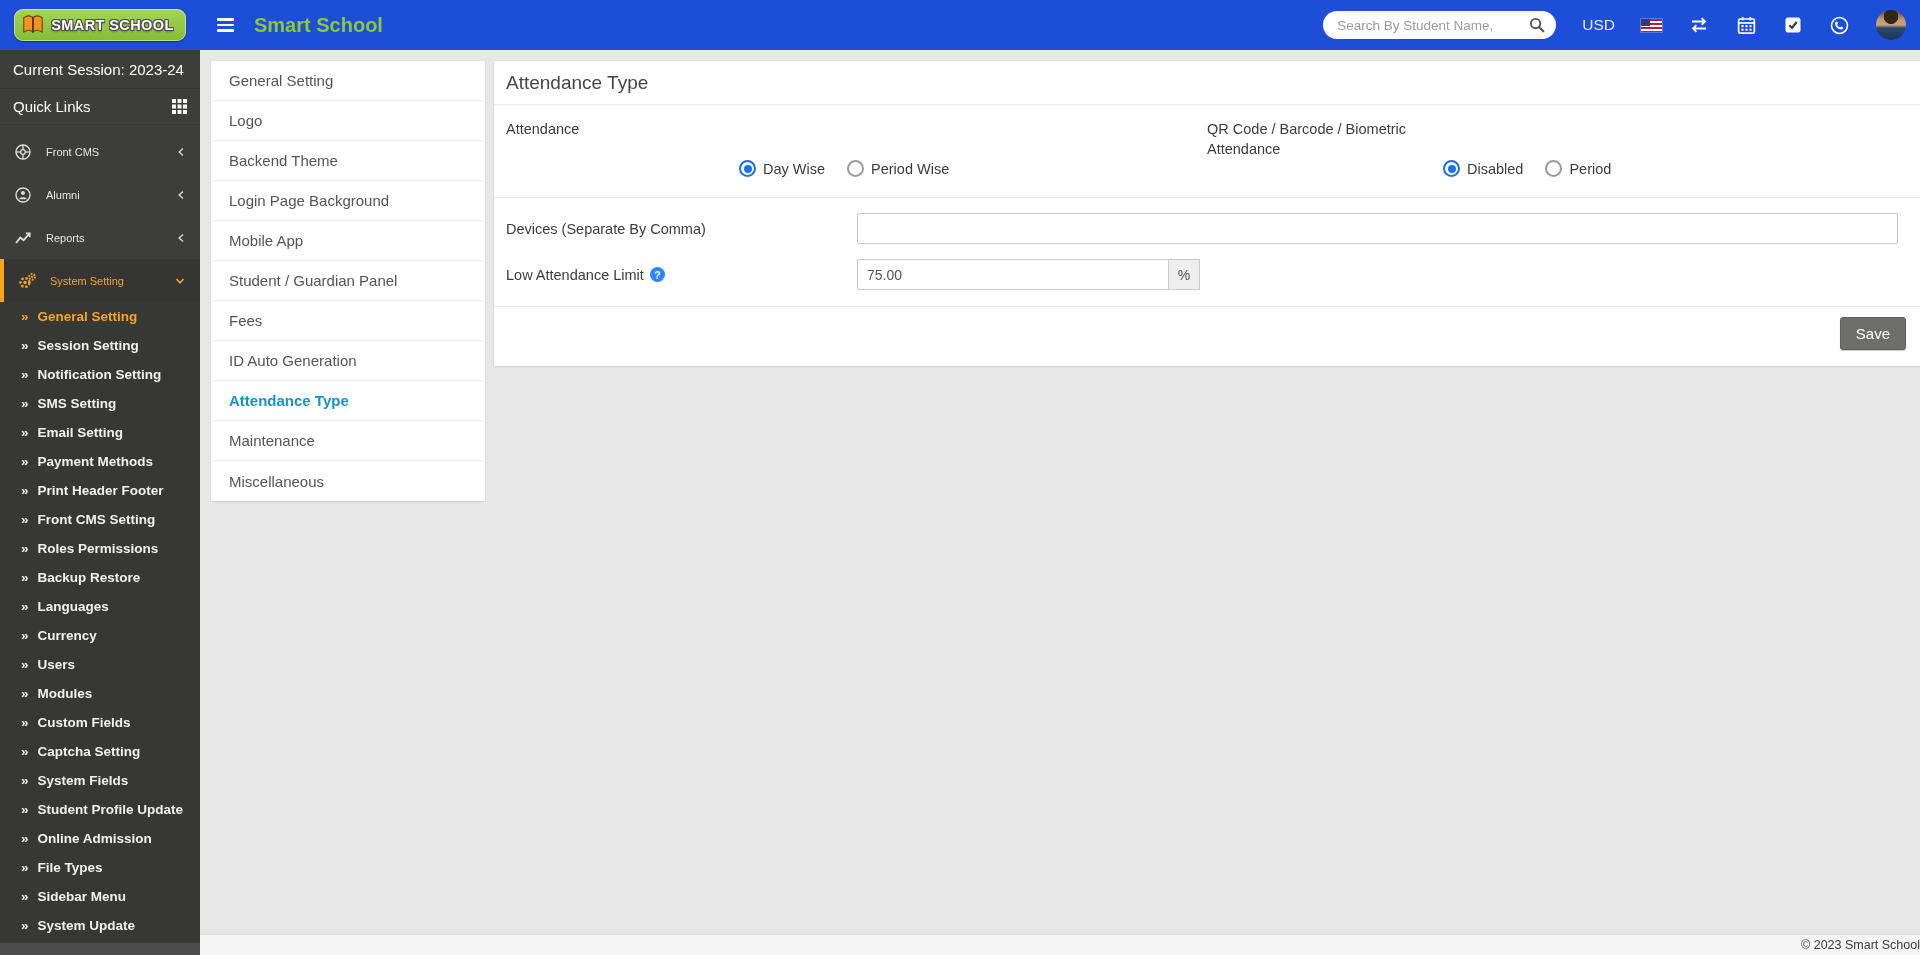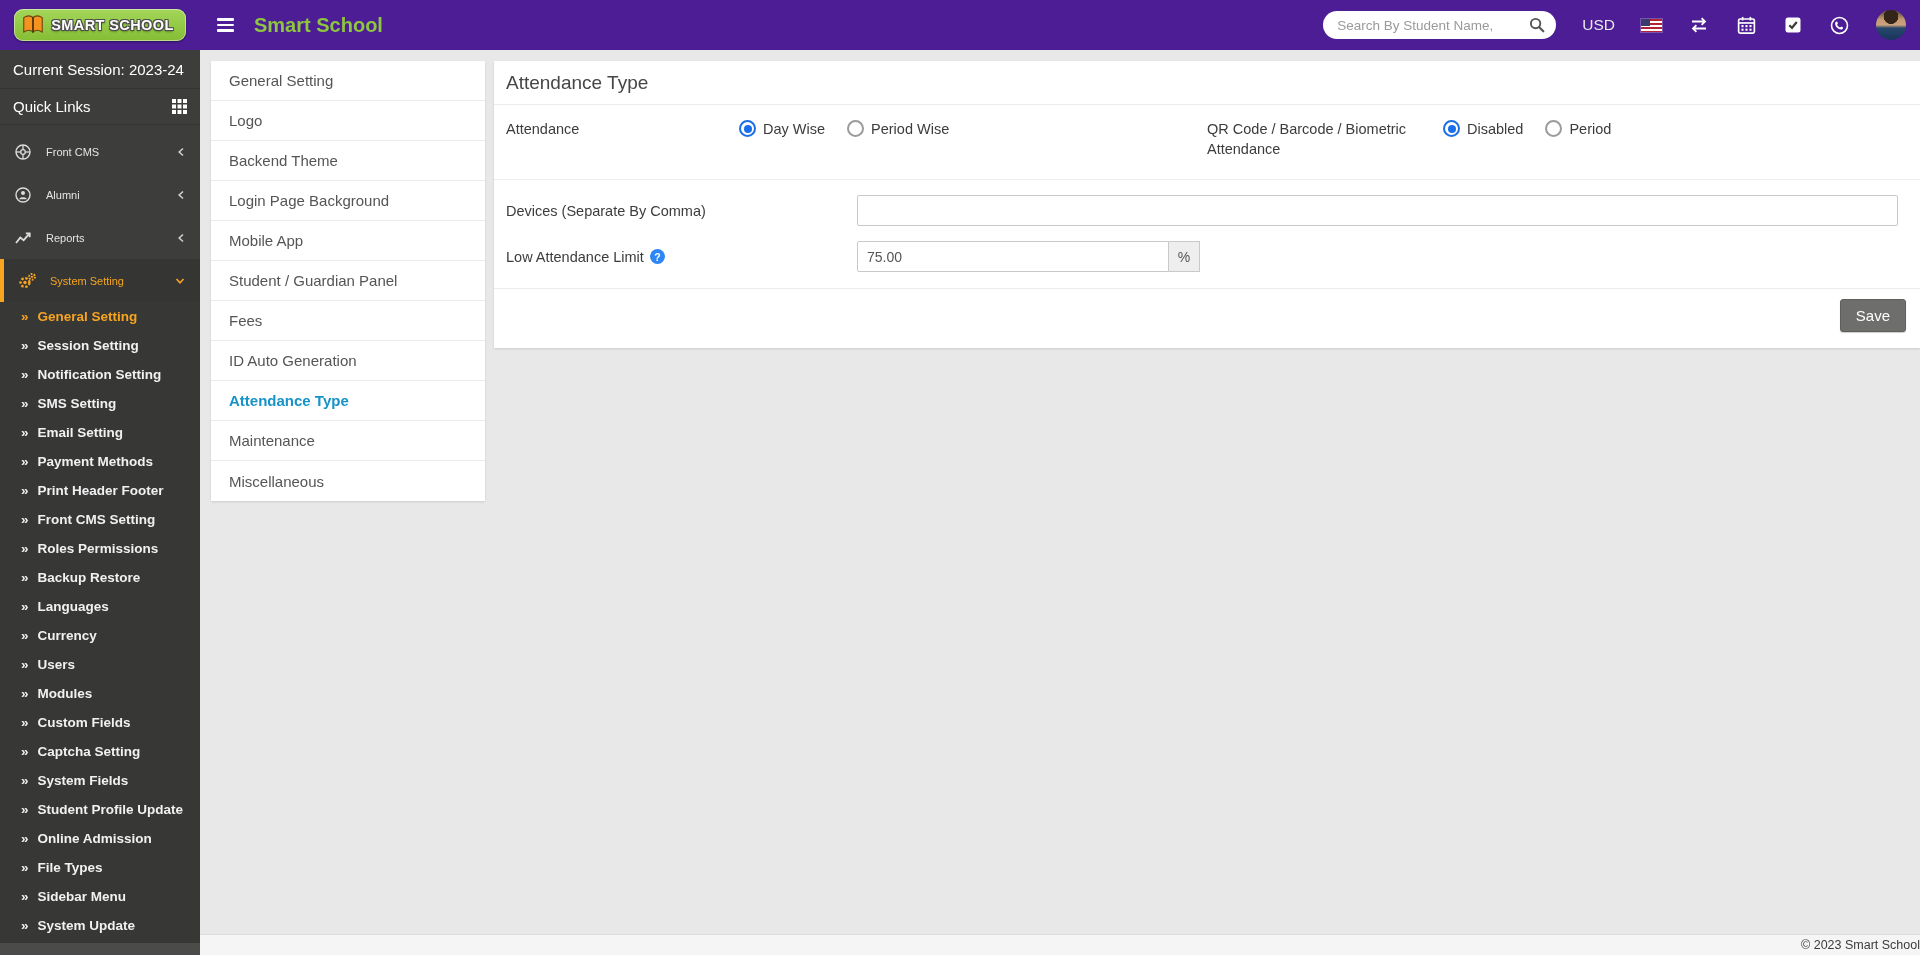--- a/index.html
+++ b/index.html
@@ -4,21 +4,21 @@
 <style>
   * { box-sizing: border-box; }
   html,body { margin:0; padding:0; }
   body {
     width:1920px; height:955px; overflow:hidden;
     font-family:"Liberation Sans", sans-serif;
     background:#e8e8e8; position:relative;
   }
 
   
-  .header{position:fixed;top:0;left:0;right:0;height:50px;background:#4c1d95;display:flex;align-items:center;z-index:20;}
+  .header{position:fixed;top:0;left:0;right:0;height:50px;background:#1d4ed8;display:flex;align-items:center;z-index:20;}
   .logo-area{width:200px;height:50px;display:flex;justify-content:center;align-items:center;cursor:pointer;}
   .logo-pill{display:flex;align-items:center;gap:6px;background:linear-gradient(180deg,#a4d659,#85bd35);border-radius:9px;padding:4px 12px 4px 7px;box-shadow:inset 0 0 0 1px rgba(255,255,255,.45),0 1px 2px rgba(0,0,0,.4);}
   .logo-text{font-size:14.5px;font-weight:800;color:#fff;letter-spacing:.4px;white-space:nowrap;
     text-shadow:-1px -1px 0 #4c4c4c,1px -1px 0 #4c4c4c,-1px 1px 0 #4c4c4c,1px 1px 0 #4c4c4c,0 2px 2px rgba(0,0,0,.35);}
   .menu-toggle{margin-left:13px;display:flex;flex-direction:column;gap:3px;cursor:pointer;padding:4px;}
   .menu-toggle span{width:17px;height:2.5px;background:#fff;border-radius:1px;}
   .app-title{margin-left:16px;font-size:20px;font-weight:bold;color:#8dc63f;}
   .header-right{margin-left:auto;display:flex;align-items:center;gap:26px;padding-right:14px;}
   .searchbox{position:relative;}
   .searchbox input{width:233px;height:28px;border-radius:14px;border:none;outline:none;padding:0 34px 0 14px;font-size:13.5px;color:#555;font-family:inherit;background:#fff;}
@@ -56,21 +56,21 @@
   .smenu-item:last-child{border-bottom:none;}
   .smenu-item.active{color:#1693c9;font-weight:bold;}
 
   .main-card{flex:1;}
   .card-title{margin:0;padding:11px 12px 10px;font-size:19px;font-weight:400;color:#464646;border-bottom:1px solid #ededed;}
   .sec1{display:flex;padding:14px 12px 20px;border-bottom:1px solid #ededed;}
   .sec1 .fcol{flex:1;display:flex;align-items:flex-start;}
   .flabel{font-size:14.5px;color:#3c3c3c;line-height:1.35;}
   .fcol .flabel{flex:0 0 233px;padding-top:1px;}
   .fcol.qr .flabel{flex:0 0 236px;padding-right:34px;}
-  .radios{display:flex;gap:22px;align-items:center;padding-top:1px;}
+  .radios{display:flex;gap:22px;align-items:center;padding-top:1px;margin-top:40px;}
   .radio-opt{display:flex;align-items:center;gap:7px;font-size:14.5px;color:#3c3c3c;cursor:pointer;}
   .radio{width:17px;height:17px;border:2px solid #9b9b9b;border-radius:50%;position:relative;background:#fff;flex:0 0 17px;}
   .radio.selected{border-color:#1a6fe8;}
   .radio.selected::after{content:"";position:absolute;left:2.5px;top:2.5px;width:8px;height:8px;border-radius:50%;background:#1a6fe8;}
 
   .sec2{padding:15px 12px 16px;border-bottom:1px solid #ededed;}
   .frow{display:flex;align-items:center;margin-bottom:15px;}
   .frow:last-child{margin-bottom:0;}
   .flabel-wide{flex:0 0 351px;font-size:14.5px;color:#3c3c3c;display:flex;align-items:center;}
   .text-input{height:31px;border:1px solid #c9c9c9;border-radius:2px;font-size:14px;color:#555;padding:0 9px;font-family:inherit;outline:none;background:#fff;}

